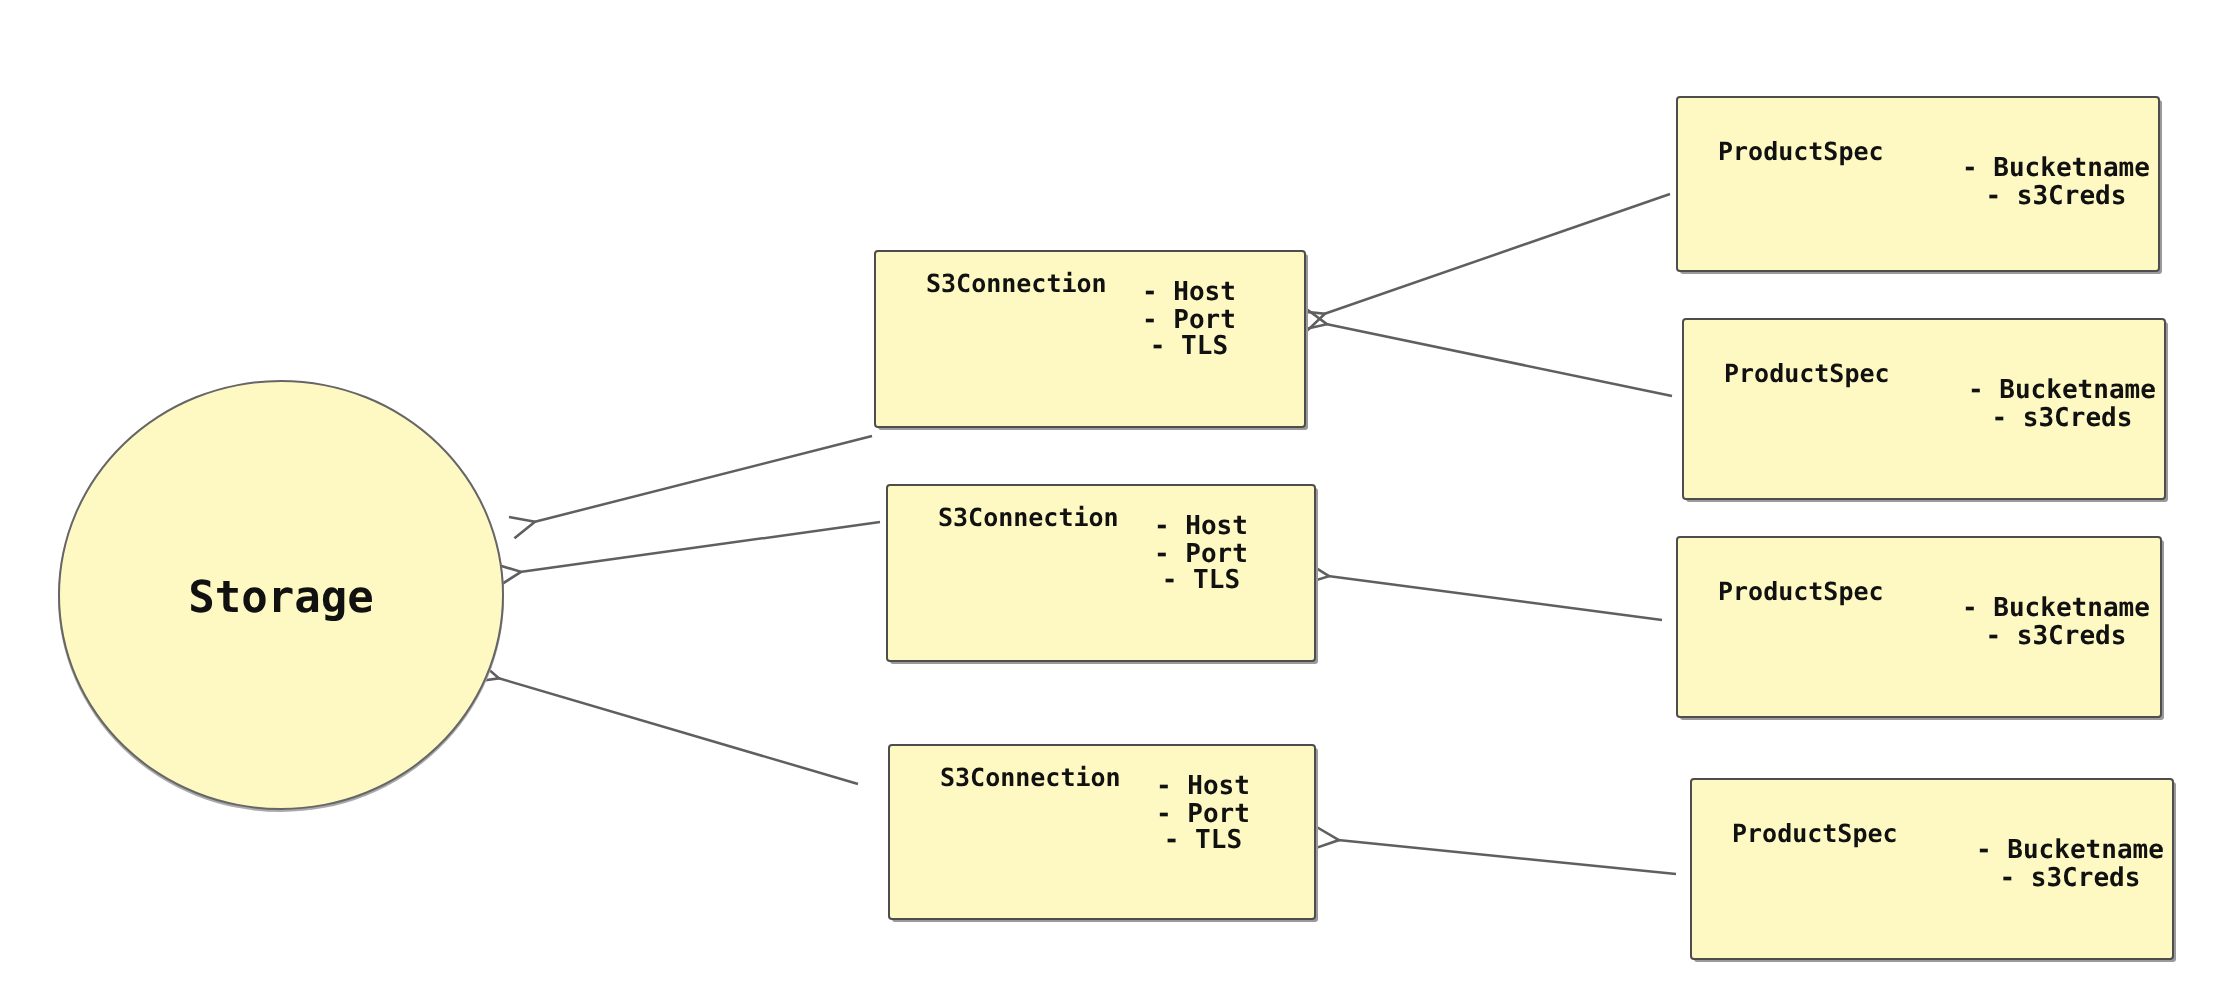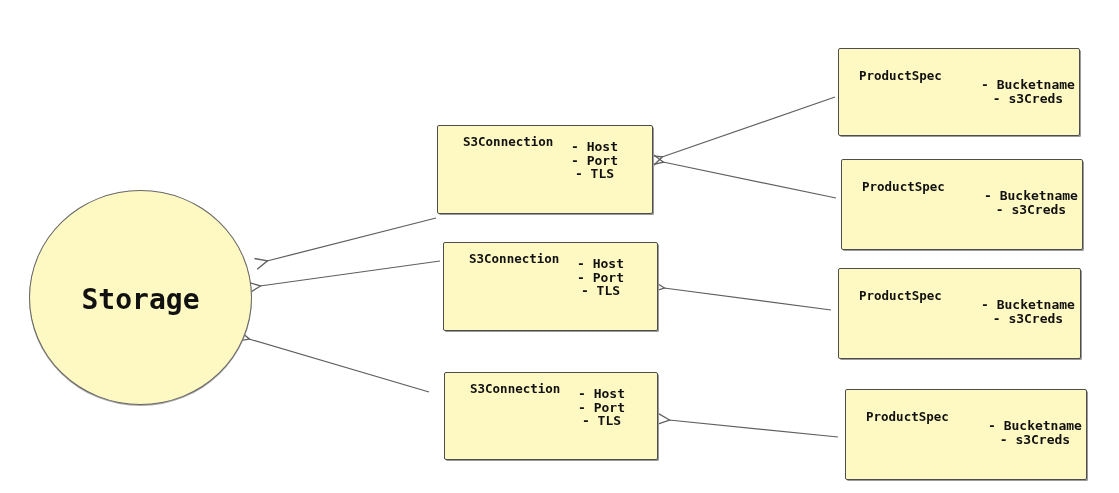--- a/index.html
+++ b/index.html
@@ -26,21 +26,21 @@
   }
   .circle {
     border: 1.5px solid #666666;
     border-radius: 50%;
     display: flex;
     align-items: center;
     justify-content: center;
     box-shadow: 0 1px 0 0 #aaaaaa;
   }
   .circle .node-label {
-    font-size: 28px;
+    font-size: 22px;
     font-weight: 700;
     letter-spacing: 0px;
     transform: translateY(2px);
   }
   .box .title {
     position: absolute;
     font-weight: 700;
     font-size: 12.5px;
     white-space: nowrap;
   }

